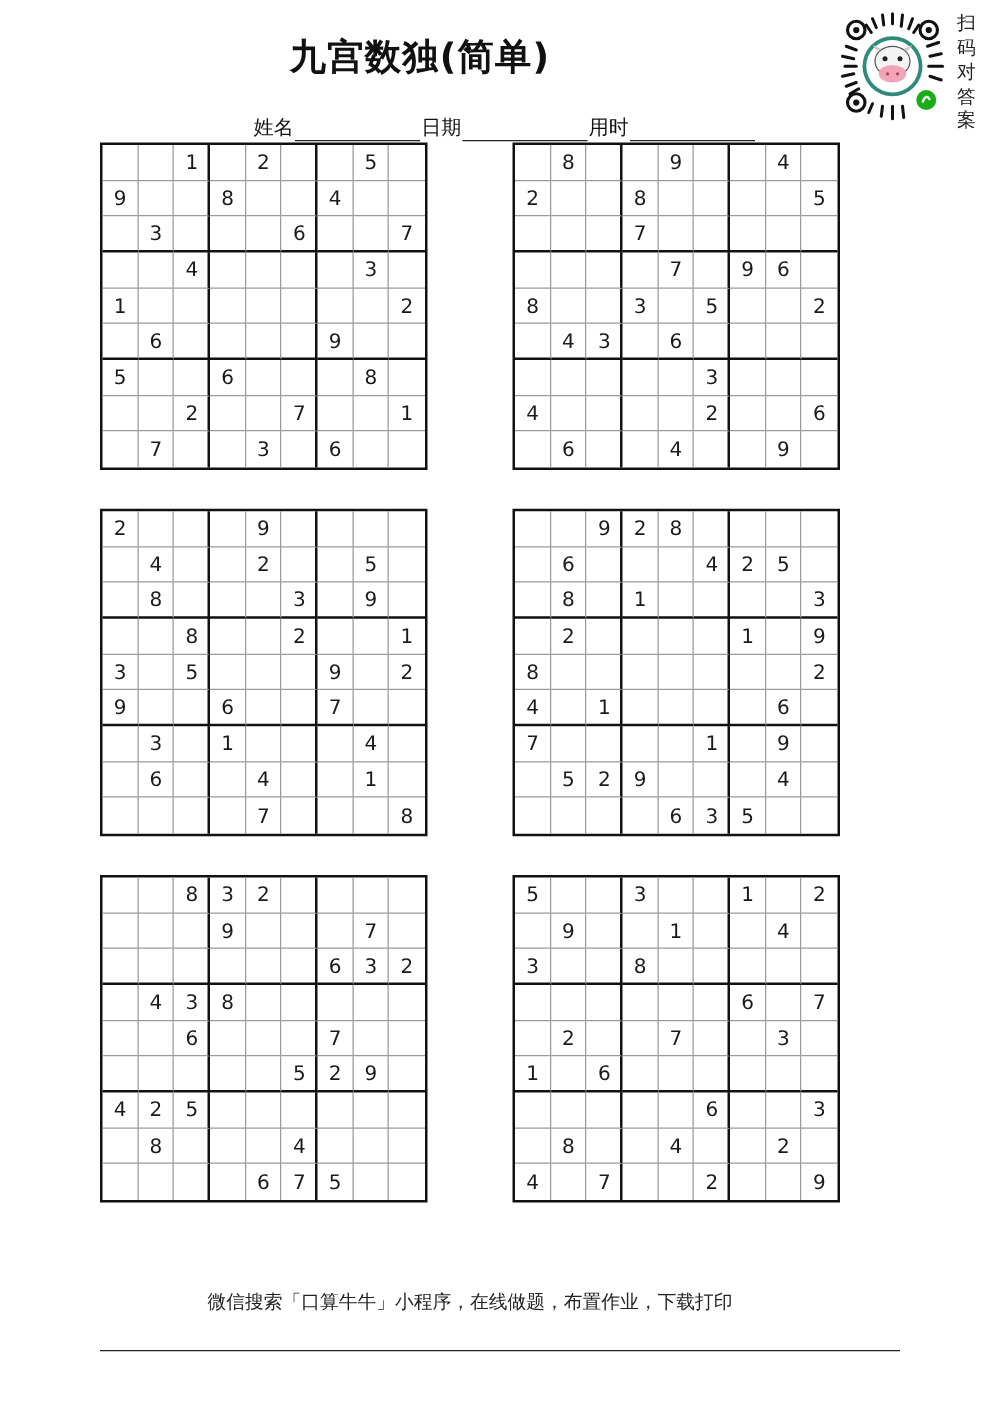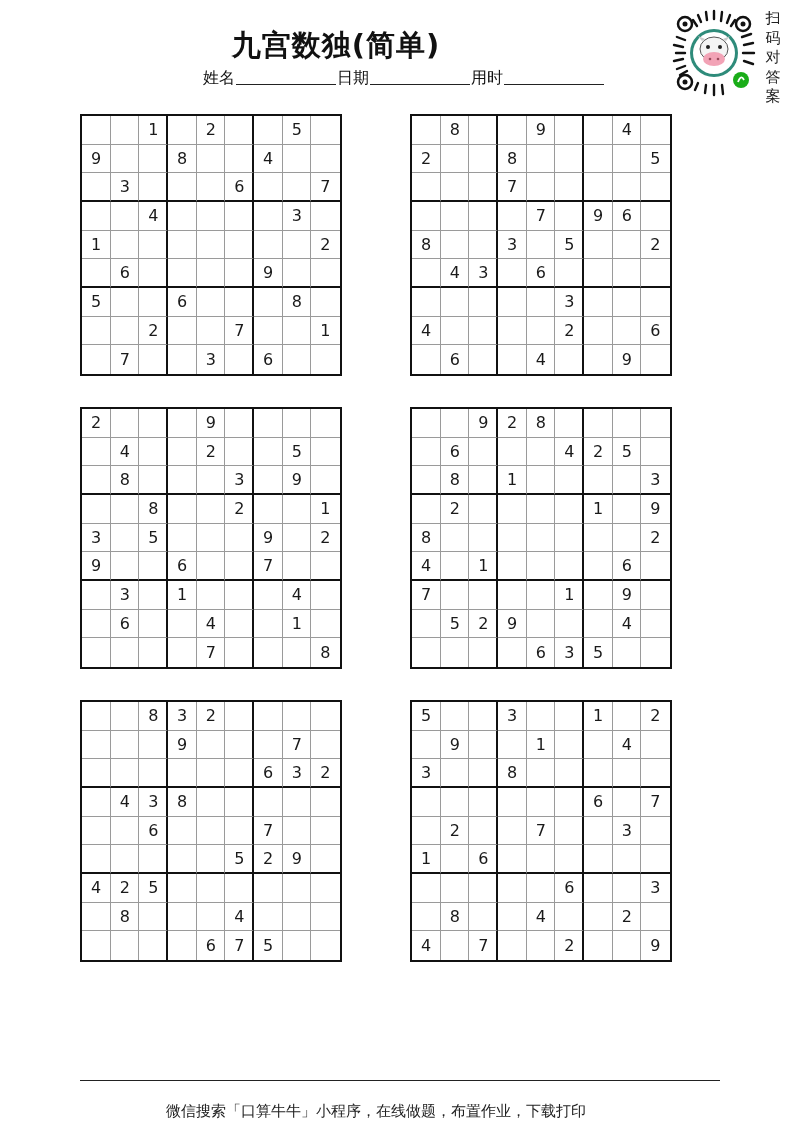--- a/index.html
+++ b/index.html
@@ -1,37 +1,37 @@
 <!DOCTYPE html>
 <html><head>
 <meta charset="utf-8">
 <style>
   html, body { margin:0; padding:0; background:#ffffff; }
   body { width:800px; height:1131px; position:relative; overflow:hidden;
          font-family:"DejaVu Sans", "Liberation Sans", sans-serif; color:#111; }
   .title { position:absolute; left:0; width:672px; top:26px; text-align:center;
            font-size:29px; font-weight:bold; letter-spacing:1px; }
-  .info { position:absolute; top:68px; left:203px; font-size:16px; display:flex; align-items:flex-start; }
+  .info { position:absolute; top:92px; left:203px; font-size:16px; display:flex; align-items:flex-end; }
   .info .lbl { white-space:nowrap; }
   .info .line { display:inline-block; width:100px; border-bottom:1px solid #222; height:16px; margin:0 1px; }
   .qr { position:absolute; left:668px; top:7px; width:92px; height:92px; }
   .qr-text { position:absolute; left:763px; top:9px; width:20px; font-size:15px; line-height:19.5px;
              text-align:center; color:#222; }
   .grid { position:absolute; width:262px; height:262px; box-sizing:border-box;
           border:2px solid #111; display:grid;
           grid-template-columns:repeat(9,1fr); grid-template-rows:repeat(9,1fr); }
   .cell { box-sizing:border-box; border-right:1px solid #9a9a9a; border-bottom:1px solid #9a9a9a;
           display:flex; align-items:center; justify-content:flex-start; padding-left:9px;
           font-size:16px; color:#1a1a1a; }
   .cell.c9 { border-right:none; }
   .cell.r9 { border-bottom:none; }
   .cell.c3, .cell.c6 { border-right:2px solid #111; }
   .cell.r3, .cell.r6 { border-bottom:2px solid #111; }
   .footer-line { position:absolute; left:80px; width:640px; top:1080px; border-top:1px solid #222; }
-  .footer { position:absolute; top:1102px; left:0; width:752px; text-align:center; font-size:15px; color:#222; }
+  .footer { position:absolute; top:1032px; left:0; width:752px; text-align:center; font-size:15px; color:#222; }
 </style>
 </head>
 <body>
 
 <div class="title">九宫数独(简单)</div>
 
 <div class="info">
   <span class="lbl">姓名</span>
   <span class="line"></span>
   <span class="lbl">日期</span>

